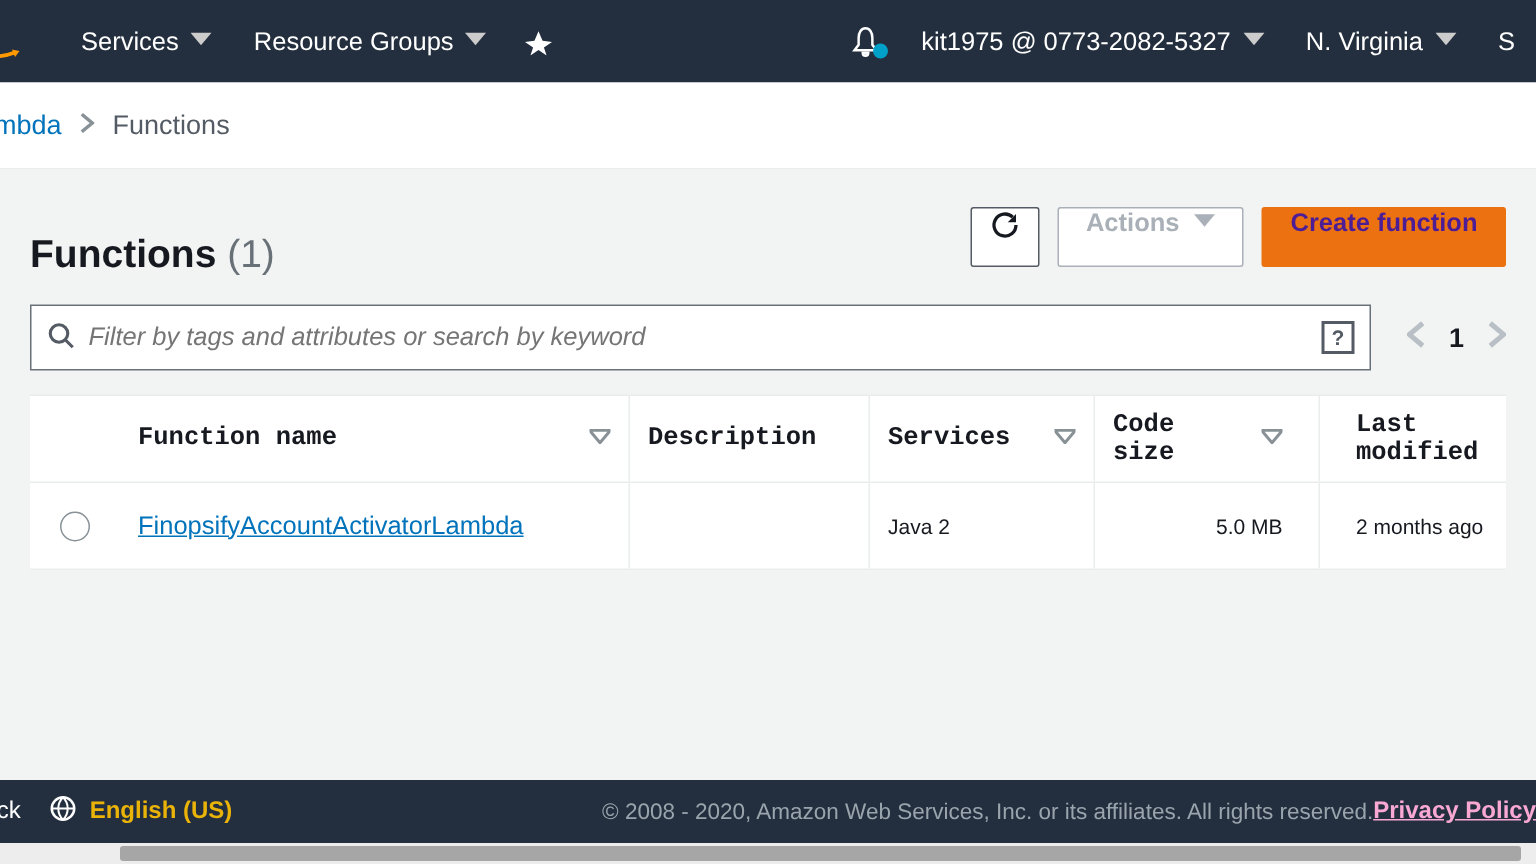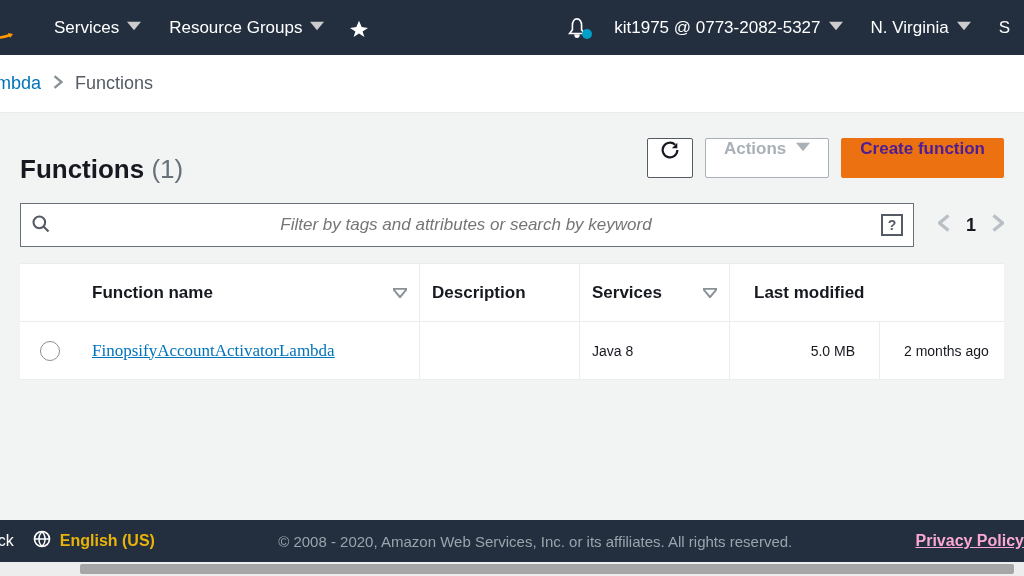--- a/index.html
+++ b/index.html
@@ -29,47 +29,47 @@
   .hdr-spacer { flex:1; }
   .btn { height:40px; display:inline-flex; align-items:flex-start; justify-content:center; padding:0 18px; font-size:17px; border:1px solid #545b64; background:#fff; color:#545b64; border-radius:2px; cursor:pointer; margin-left:12px; font-weight:600; }
   .btn.icon-only { width:46px; padding:0; }
   .btn .caret { margin-left:10px; }
   .btn-primary { background:#ec7211; border-color:#ec7211; color:#4c1d95; font-weight:700; }
   .btn.disabled { color:#a9b0b7; border-color:#a9b0b7; }
 
   
   .filter-row { display:flex; align-items:center; gap:24px; margin-bottom:16px; }
   .search-box { flex:1; height:44px; border:1px solid #687078; background:#fff; display:flex; align-items:center; padding:0 10px; }
-  .search-box input { flex:1; border:none; outline:none; font-size:17px; font-style:italic; color:#687078; padding:0 8px;text-align:center; }
+  .search-box input { flex:1; border:none; outline:none; font-size:17px; font-style:italic; color:#687078; padding:0 8px; }
   .search-box .help { width:22px; height:22px; border:2px solid #545b64; display:flex; align-items:center; justify-content:center; font-size:14px; font-weight:700; color:#545b64; }
   .pager { display:flex; align-items:center; gap:16px; font-size:18px; font-weight:700; }
   .pager .nav { color:#b8bfc5; cursor:pointer; }
   .pager .cur { color:#16191f; }
 
   
   .table { width:100%; border-top:1px solid #eaeded; }
   .table-row { display:flex; align-items:center; height:58px; border-bottom:1px solid #eaeded; background:#fff; }
-  .table-row.head { font-weight:700; font-size:17px; }
+  .table-row.head { font-weight:700; font-size:17px;font-family:Liberation Mono, monospace; }
   .cell { padding:0 12px; display:flex; align-items:center; }
   .c-sel { width:60px; justify-content:center; }
   .c-name { width:340px; border-right:1px solid #eaeded; height:100%; }
   .c-desc { width:160px; border-right:1px solid #eaeded; height:100%; }
   .c-rt   { width:150px; border-right:1px solid #eaeded; height:100%; }
   .c-size { width:150px; border-right:1px solid #eaeded; height:100%; justify-content:flex-end; padding-right:24px; }
   .c-mod  { flex:1; padding-left:24px; }
   .sort-caret { margin-left:auto; color:#879196; }
   .radio { width:20px; height:20px; border:1.5px solid #879196; border-radius:50%; }
-  .fn-link { color:#0073bb; font-size:17px;font-family:Liberation Serif, serif; }
+  .fn-link { color:#0073bb; font-size:17px; }
 
   
   .footer { position:absolute; left:0; right:0; bottom:14px; height:42px; background:#232f3e; color:#ccc; display:flex; align-items:center; font-size:16px; padding:0 0 0 0; }
   .footer .fb { color:#fff; font-weight:400; margin-left:-20px; }
   .footer .lang { color:#eab308; display:flex; align-items:center; margin-left:18px; font-weight:600;}
   .footer .globe { margin-right:8px; }
-  .footer .copy { flex:1; text-align:center; color:#9aa4ad; font-size:15px;}
+  .footer .copy { flex:1; text-align:right; color:#9aa4ad; font-size:15px;}
   .footer .pp { color:#f9a8d4; margin-right:0; font-weight:600;}
   .hscroll { position:absolute; left:0; right:0; bottom:0; height:14px; background:#ededed; }
   .hscroll .thumb { position:absolute; left:80px; right:10px; top:2px; height:10px; background:#a6a6a6; border-radius:2px; }
 
   .caret-svg { width:14px; height:14px; }
 </style>
 </head>
 <body>
 
 <div class="topnav">
@@ -195,34 +195,40 @@
       </div>
       <div class="cell c-desc">
         <span>Description</span>
       </div>
       <div class="cell c-rt">
         <span>Services</span>
         <span class="sort-caret"><svg width="14" height="10" viewBox="0 0 10 6">
               <path d="M0 0 L5 6 L10 0 Z" fill="none" stroke="#879196" stroke-width="1.4"></path>
             </svg></span>
       </div>
+      <div class="cell c-size">
+        <span>Code size</span>
+        <span class="sort-caret" style="margin-left:12px"><svg width="14" height="10" viewBox="0 0 10 6">
+              <path d="M0 0 L5 6 L10 0 Z" fill="none" stroke="#879196" stroke-width="1.4"></path>
+            </svg></span>
+      </div>
       <div class="cell c-mod">
         <span>Last modified</span>
       </div>
     </div>
 
     <div class="table-row">
       <div class="cell c-sel">
         <span class="radio"></span>
       </div>
       <div class="cell c-name">
         <a href="#" class="fn-link">FinopsifyAccountActivatorLambda</a>
       </div>
       <div class="cell c-desc"></div>
-      <div class="cell c-rt">Java 8</div>
+      <div class="cell c-rt">Java 2</div>
       <div class="cell c-size">5.0 MB</div>
       <div class="cell c-mod">2 months ago</div>
     </div>
   </div>
 
 </div>
 
 <div class="footer">
   <span class="fb">back</span>
   <span class="lang">

